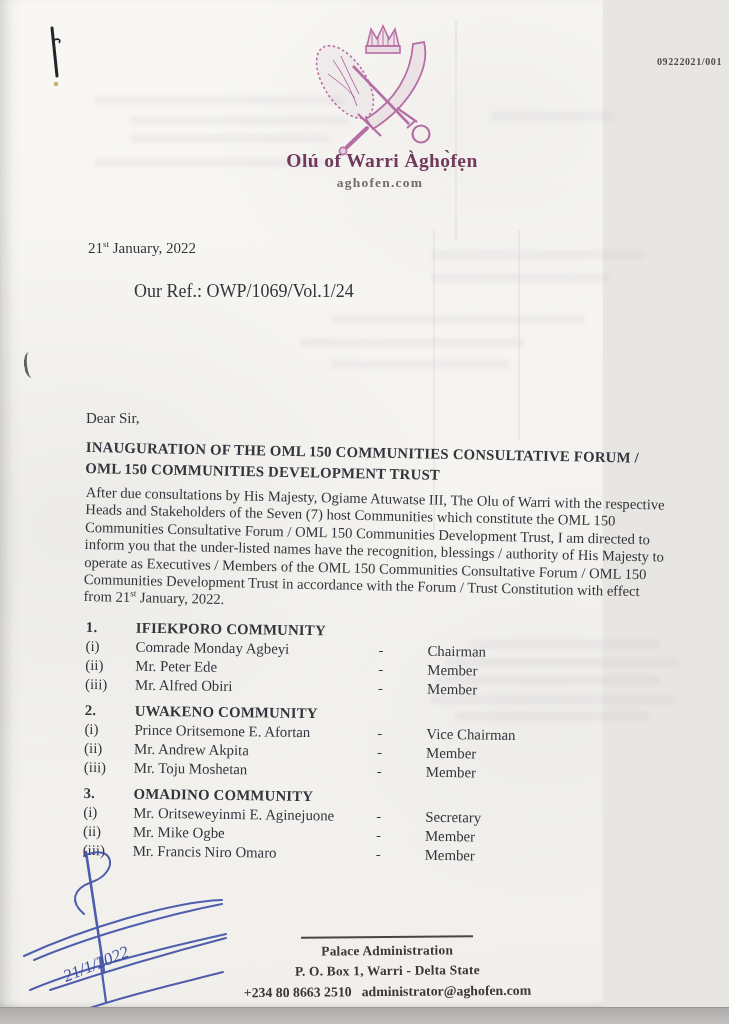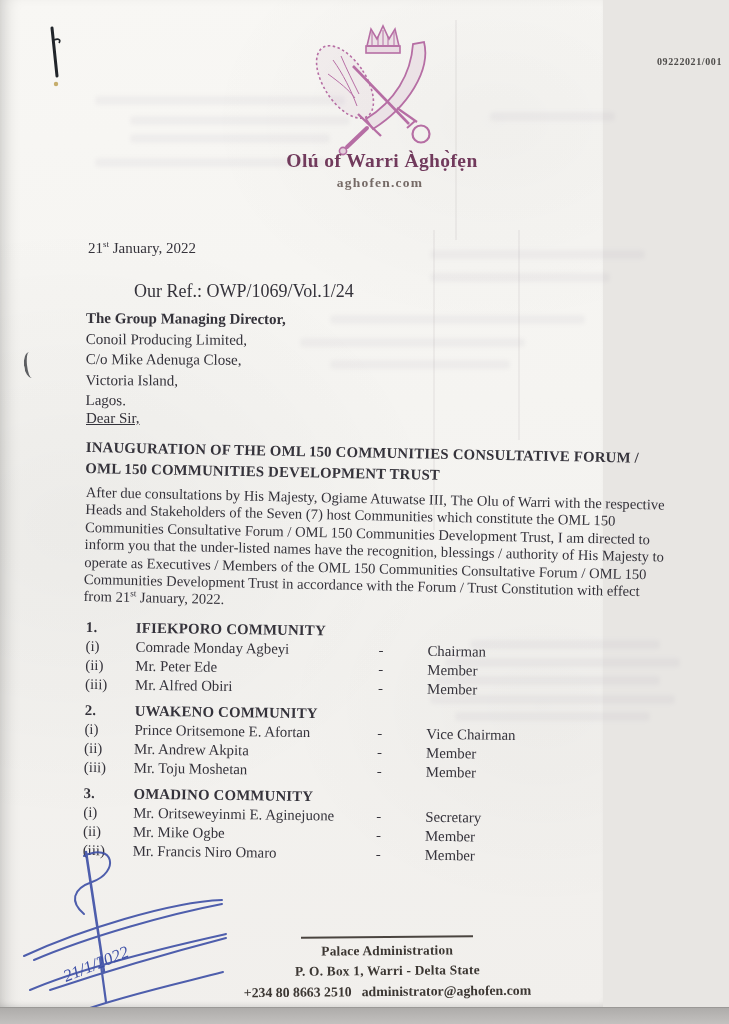--- a/index.html
+++ b/index.html
@@ -48,21 +48,21 @@
     position:absolute;left:612px;top:56px;width:110px;text-align:right;
     font-size:10px;color:#4e4c4a;letter-spacing:0.6px;font-weight:bold;
   }
 
   
   .ink{color:#35333b;}
   .date-line{position:absolute;left:88px;top:240px;font-size:15px;}
   .ref-line{position:absolute;left:86px;top:281px;font-size:18px;margin-left:48px;}
   .recipient{position:absolute;left:86px;top:308px;font-size:15px;line-height:20.5px;transform:rotate(0.3deg);transform-origin:left top;}
   .recipient .r0{font-weight:bold;}
-  .salutation{position:absolute;left:86px;top:410px;font-size:15px;text-decoration:underline;}
+  .salutation{position:absolute;left:86px;top:410px;font-size:15px;}
   .subject{
     position:absolute;left:86px;top:437px;width:575px;
     font-size:14.8px;font-weight:bold;line-height:21px;letter-spacing:0.2px;
     transform:rotate(1.1deg);transform-origin:left top;
   }
   .body-par{
     position:absolute;left:86px;top:484px;width:586px;
     font-size:14.6px;line-height:17.4px;
     transform:rotate(1.25deg);transform-origin:left top;
   }
@@ -151,27 +151,20 @@
       </g>
     </g>
   </svg>
 
   <div class="org-title">Olú of Warri Àghọ̀fẹn</div>
   <div class="org-site">aghofen.com</div>
 
   <div class="date-line ink"><span>21</span><sup>st</sup><span> January, 2022</span></div>
   <div class="ref-line ink">Our Ref.: OWP/1069/Vol.1/24</div>
 
-  <div class="recipient ink">
-    <div class="r0">The Group Managing Director,</div>
-    <div>Conoil Producing Limited,</div>
-    <div>C/o Mike Adenuga Close,</div>
-    <div>Victoria Island,</div>
-    <div>Lagos.</div>
-  </div>
 
   <div class="salutation ink">Dear Sir,</div>
 
   <div class="subject ink">
     <div>INAUGURATION OF THE OML 150 COMMUNITIES CONSULTATIVE FORUM /</div>
     <div>OML 150 COMMUNITIES DEVELOPMENT TRUST</div>
   </div>
 
   <div class="body-par ink"><span>After due consultations by His Majesty, Ogiame Atuwatse III, The Olu of Warri with the respective Heads and Stakeholders of the Seven (7) host Communities which constitute the OML 150 Communities Consultative Forum / OML 150 Communities Development Trust, I am directed to inform you that the under-listed names have the recognition, blessings / authority of His Majesty to operate as Executives / Members of the OML 150 Communities Consultative Forum / OML 150 Communities Development Trust in accordance with the Forum / Trust Constitution with effect from 21</span><sup>st</sup><span> January, 2022.</span></div>
 

